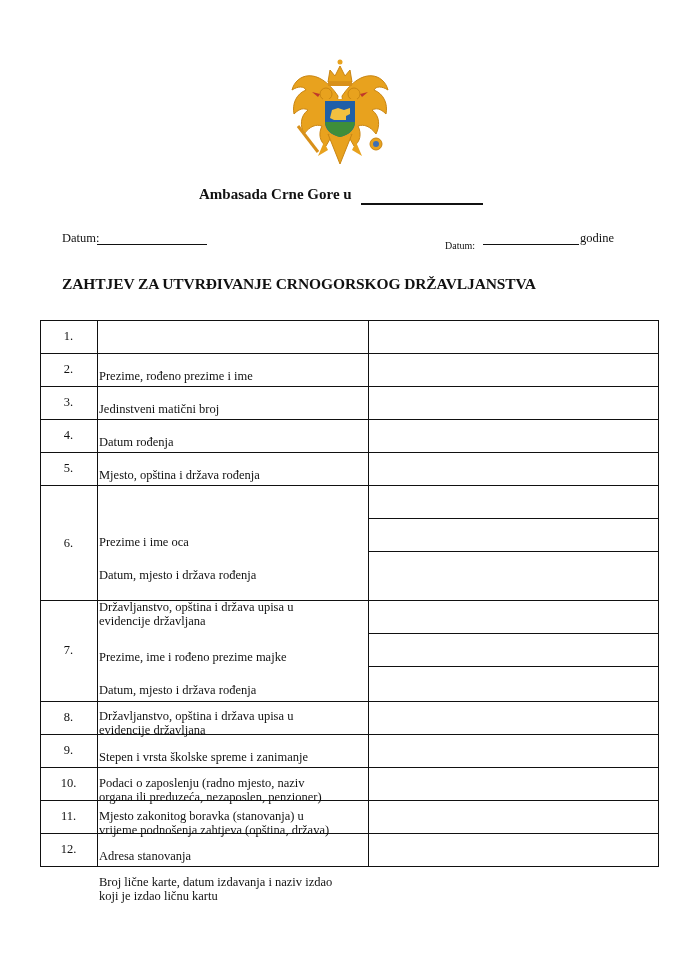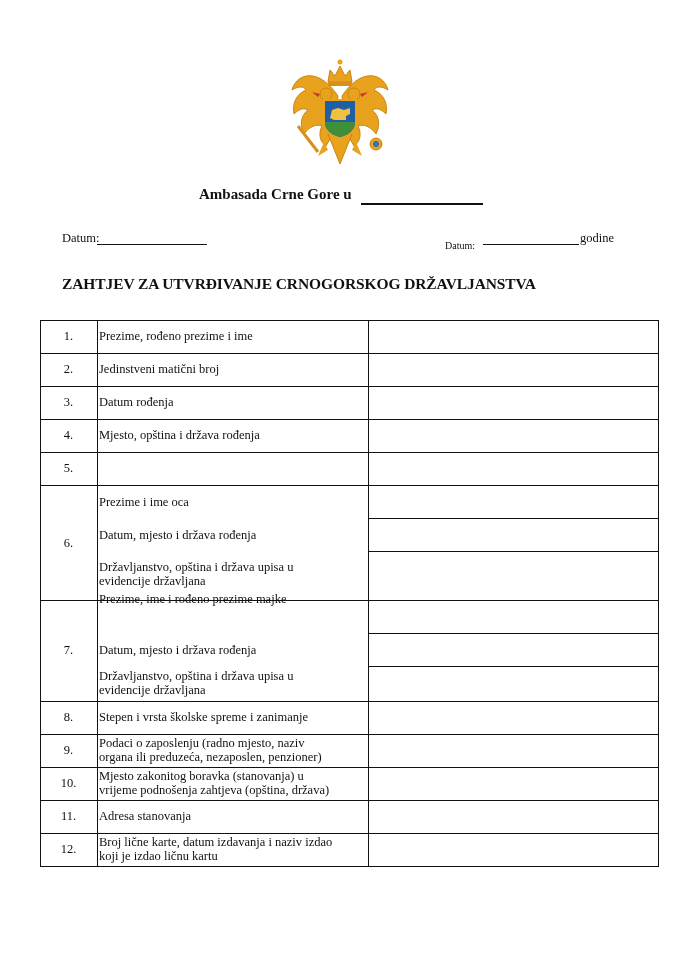--- a/index.html
+++ b/index.html
@@ -13,21 +13,21 @@
   .broj-line { left: 97px; top: 244px; width: 110px; border-top: 1px solid #111; }
   .datum { left: 445px; top: 240px; font-size: 10px; }
   .datum-line { left: 483px; top: 244px; width: 96px; border-top: 1px solid #111; }
   .godine { left: 580px; top: 231px; font-size: 12.5px; }
   .title { left: 62px; top: 275px; font-size: 15.5px; font-weight: bold; white-space: nowrap; letter-spacing: -0.1px; }
 
   .tbl { left: 40px; top: 320px; width: 619px; height: 547px; }
   .hline { position: absolute; height: 0; border-top: 1.4px solid #111; }
   .vline { position: absolute; width: 0; border-left: 1.4px solid #111; }
   .num { position: absolute; left: 0; width: 57px; text-align: center; font-size: 12.5px; }
-  .lbl { position: absolute; left: 59px; width: 242px; font-size: 12.5px; line-height: 14px; }
+  .lbl { position: absolute; left: 59px; width: 242px; font-size: 12.5px; line-height: 14px; margin-top: 40px; }
   .cell-input { position: absolute; left: 330px; width: 287px; }
 </style>
 </head>
 <body>
 
 <div class="abs coat">
   <svg width="104" height="114" viewBox="0 0 104 114">
 
     <path d="M50 40 C30 10, 8 18, 4 34 C10 30, 16 30, 18 34 C8 38, 4 48, 6 58 C12 52, 16 52, 20 54 C12 60, 12 70, 16 78 C22 70, 28 68, 34 70 C30 78, 32 86, 38 90 L46 76 Z" fill="#E8A21E" stroke="#C98512" stroke-width="1"></path>
     <path d="M54 40 C74 10, 96 18, 100 34 C94 30, 88 30, 86 34 C96 38, 100 48, 98 58 C92 52, 88 52, 84 54 C92 60, 92 70, 88 78 C82 70, 76 68, 70 70 C74 78, 72 86, 66 90 L58 76 Z" fill="#E8A21E" stroke="#C98512" stroke-width="1"></path>
@@ -114,21 +114,21 @@
 
   <div class="num" style="top:216px">6.</div>
   <div class="lbl" style="top:175px">Prezime i ime oca</div>
   <div class="lbl" style="top:208px">Datum, mjesto i država rođenja</div>
   <div class="lbl" style="top:240px">Državljanstvo, opština i država upisa u evidencije državljana</div>
   <div class="cell-input" style="top:166px;height:32px"></div>
   <div class="cell-input" style="top:199px;height:32px"></div>
   <div class="cell-input" style="top:232px;height:48px"></div>
 
   <div class="num" style="top:323px">7.</div>
-  <div class="lbl" style="top:272px">Prezime, ime i rođeno prezime majke</div>
+  <div class="lbl" style="top:290px">Prezime, ime i rođeno prezime majke</div>
   <div class="lbl" style="top:323px">Datum, mjesto i država rođenja</div>
   <div class="lbl" style="top:349px">Državljanstvo, opština i država upisa u evidencije državljana</div>
   <div class="cell-input" style="top:281px;height:32px"></div>
   <div class="cell-input" style="top:314px;height:32px"></div>
   <div class="cell-input" style="top:347px;height:34px"></div>
 
   <div class="num" style="top:390px">8.</div>
   <div class="lbl" style="top:390px">Stepen i vrsta školske spreme i zanimanje</div>
   <div class="cell-input" style="top:382px;height:32px"></div>
 

